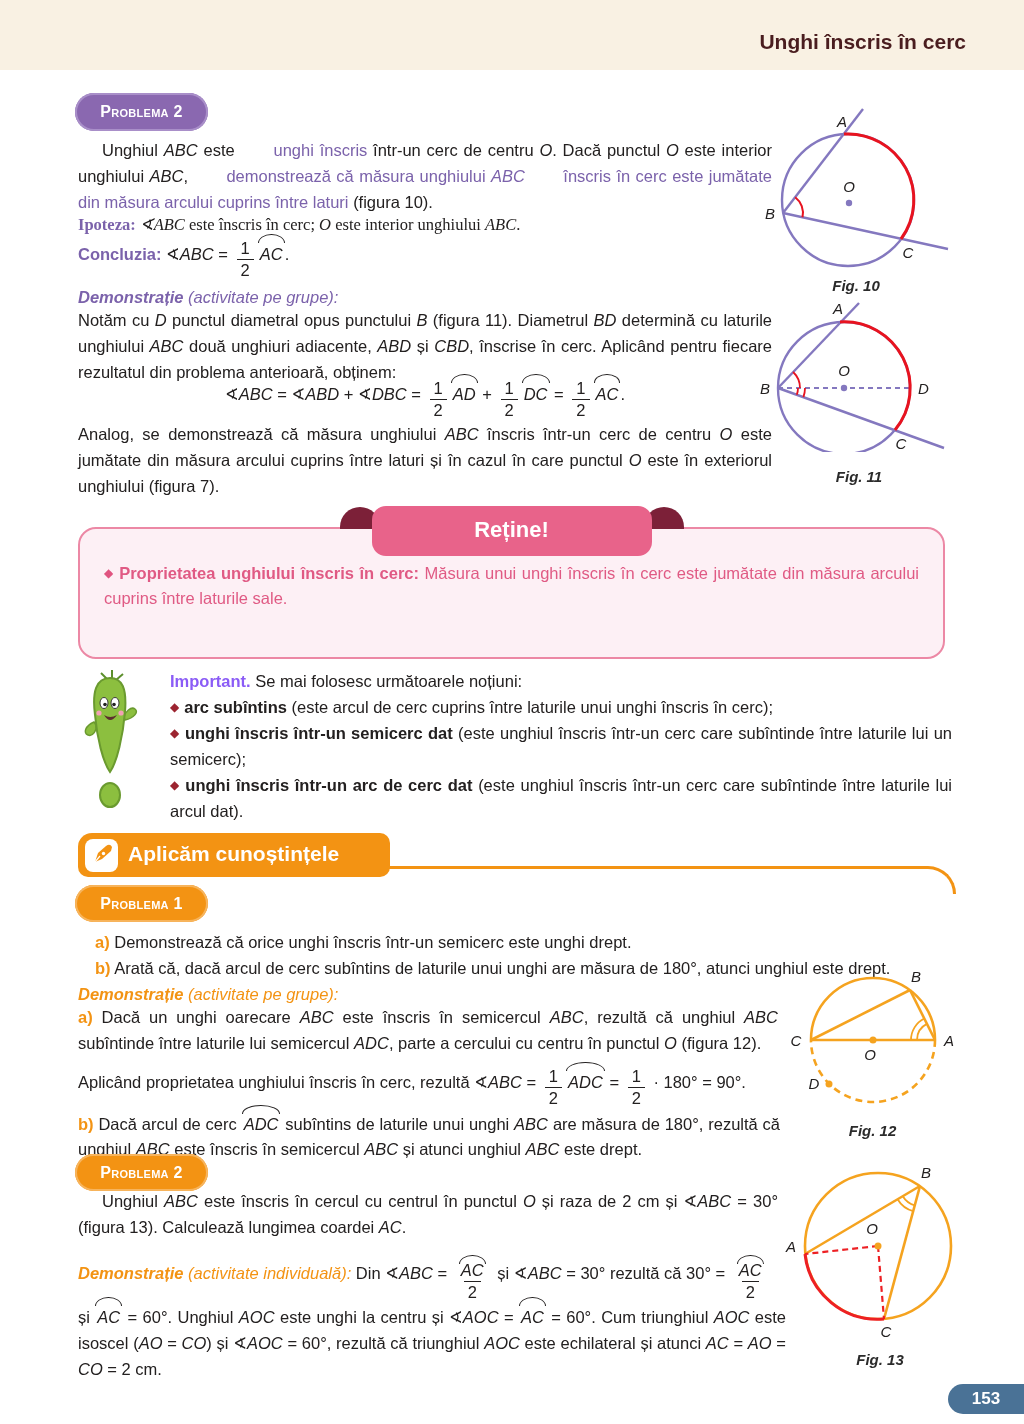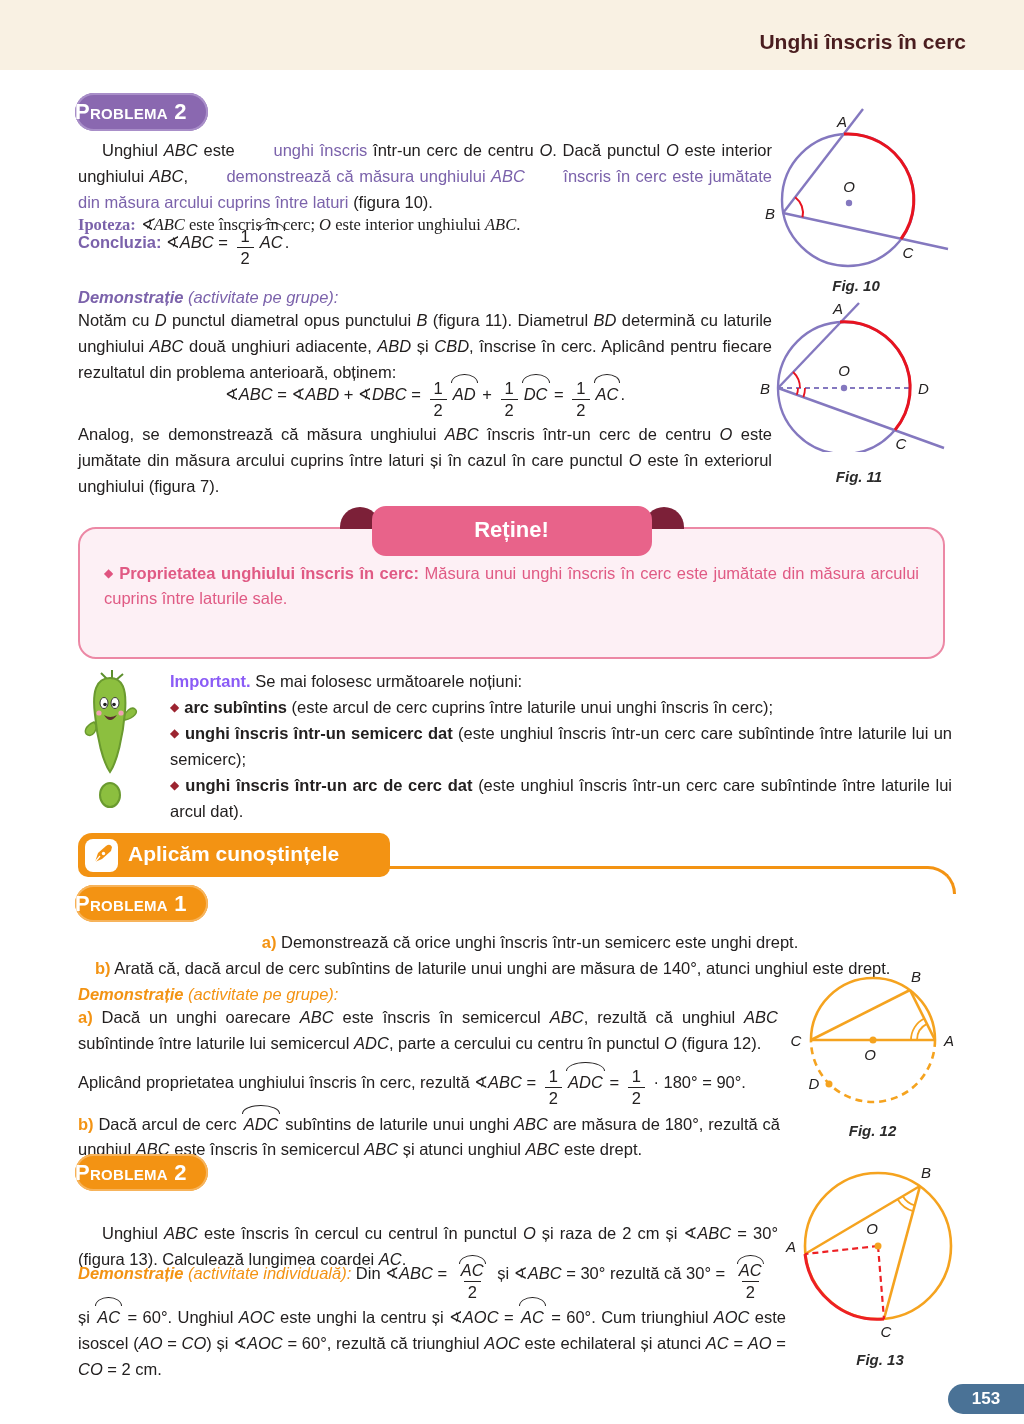--- a/index.html
+++ b/index.html
@@ -9,22 +9,22 @@
     font-family:"Liberation Sans","DejaVu Sans",sans-serif;
     color:#232020; overflow:hidden;
   }
   .abs { position:absolute; }
 
   
   #top-band { left:0; top:0; width:1024px; height:70px; background:#f9f1e3; }
   #header-title { position:absolute; right:58px; top:30px; font-size:21px; font-weight:bold; color:#4a1d1f; }
 
   
-  .badge { height:38px; border-radius:19px; color:#fff; 
-    font-variant:small-caps; font-weight:bold; font-size:22px; line-height:37px; letter-spacing:.3px; }
+  .badge { height:38px; border-radius:19px; color:#fff; text-align:center;
+    font-variant:small-caps; font-weight:bold; font-size:16px; line-height:37px; letter-spacing:.3px; }
   .badge.purple { background:#8a68b0; box-shadow:inset 0 0 0 2px #a98fc9; }
   .badge.orange { background:#f39313; box-shadow:inset 0 0 0 2px #f7b45c; }
 
   
   .para { font-size:16.5px; line-height:26px; text-align:justify; }
   .line { font-size:16.5px; line-height:26px; }
   .indent { text-indent:24px; }
 
   
   .i  { font-style:italic; }
@@ -96,21 +96,21 @@
   <div id="top-band" class="abs">
     <div id="header-title">Unghi înscris în cerc</div>
   </div>
 
   <div class="abs badge purple" style="left:75px; top:93px; width:133px;">Problema 2</div>
 
   <div class="abs para indent" style="left:78px; top:137px; width:694px;"><span>Unghiul </span><span class="i">ABC</span><span> este </span><span class="pu">unghi înscris</span><span> într-un cerc de centru </span><span class="i">O</span><span>. Dacă punctul </span><span class="i">O</span><span> este interior unghiului </span><span class="i">ABC</span><span>, </span><span class="pu">demonstrează că măsura unghiului </span><span class="pui">ABC</span><span class="pu"> înscris în cerc este jumătate din măsura arcului cuprins între laturi </span><span>(figura 10).</span></div>
 
   <div class="abs line" style="left:78px; top:212px; width:694px;font-family:Liberation Serif, serif;"><span class="pub">Ipoteza: </span><span class="i">∢ABC</span><span> este înscris în cerc; </span><span class="i">O</span><span> este interior unghiului </span><span class="i">ABC</span><span>.</span></div>
 
-  <div class="abs line" style="left:78px; top:220px; width:694px;"><span class="pub">Concluzia: </span><span class="i">∢ABC</span><span> = </span><span class="frac">
+  <div class="abs line" style="left:78px; top:232px; width:694px;"><span class="pub">Concluzia: </span><span class="i">∢ABC</span><span> = </span><span class="frac">
         <span class="fn">1</span>
         <span class="fd">2</span>
       </span><span class="arc">AC</span><span>.</span></div>
 
   <div class="abs line" style="left:78px; top:284px;"><span class="pubi">Demonstrație</span><span class="pui"> (activitate pe grupe):</span></div>
 
   <div class="abs para" style="left:78px; top:307px; width:694px;"><span>Notăm cu </span><span class="i">D</span><span> punctul diametral opus punctului </span><span class="i">B</span><span> (figura 11). Diametrul </span><span class="i">BD</span><span> determină cu laturile unghiului </span><span class="i">ABC</span><span> două unghiuri adiacente, </span><span class="i">ABD</span><span> și </span><span class="i">CBD</span><span>, înscrise în cerc. Aplicând pentru fiecare rezultatul din problema anterioară, obținem:</span></div>
 
   <div class="abs line eqcenter" style="left:78px; top:372px; width:694px;"><span class="i">∢ABC</span><span> = </span><span class="i">∢ABD</span><span> + </span><span class="i">∢DBC</span><span> = </span><span class="frac">
         <span class="fn">1</span>
@@ -202,22 +202,22 @@
         <circle cx="13.5" cy="10.5" r="1.7" fill="#ffffff"></circle>
         <path d="M5 19 L10 13" stroke="#ffffff" stroke-width="1.2"></path>
       </svg>
     </div>
     <div id="banner-title">Aplicăm cunoștințele</div>
   </div>
   <div id="banner-line" class="abs"></div>
 
   <div class="abs badge orange" style="left:75px; top:885px; width:133px; height:37px;">Problema 1</div>
 
-  <div class="abs line" style="left:95px; top:929px; width:870px;text-align:center;"><span class="ob">a)</span><span> Demonstrează că orice unghi înscris într-un semicerc este unghi drept.</span></div>
-  <div class="abs line" style="left:95px; top:955px; width:870px;"><span class="ob">b)</span><span> Arată că, dacă arcul de cerc subîntins de laturile unui unghi are măsura de 140°, atunci unghiul este drept.</span></div>
+  <div class="abs line" style="left:95px; top:929px; width:870px;"><span class="ob">a)</span><span> Demonstrează că orice unghi înscris într-un semicerc este unghi drept.</span></div>
+  <div class="abs line" style="left:95px; top:955px; width:870px;"><span class="ob">b)</span><span> Arată că, dacă arcul de cerc subîntins de laturile unui unghi are măsura de 180°, atunci unghiul este drept.</span></div>
 
   <div class="abs line" style="left:78px; top:981px;"><span class="obi">Demonstrație</span><span class="oi"> (activitate pe grupe):</span></div>
 
   <div class="abs para" style="left:78px; top:1004px; width:700px;"><span class="ob">a)</span><span> Dacă un unghi oarecare </span><span class="i">ABC</span><span> este înscris în semicercul </span><span class="i">ABC</span><span>, rezultă că unghiul </span><span class="i">ABC</span><span> subîntinde între laturile lui semicercul </span><span class="i">ADC</span><span>, parte a cercului cu centru în punctul </span><span class="i">O</span><span> (figura 12).</span></div>
 
   <div class="abs line" style="left:78px; top:1060px; width:720px;"><span>Aplicând proprietatea unghiului înscris în cerc, rezultă </span><span class="i">∢ABC</span><span> = </span><span class="frac">
         <span class="fn">1</span>
         <span class="fd">2</span>
       </span><span class="arc">ADC</span><span> = </span><span class="frac">
         <span class="fn">1</span>
@@ -241,21 +241,21 @@
       <text x="179" y="81" text-anchor="middle" class="figlabel">A</text>
       <text x="146" y="17" text-anchor="middle" class="figlabel">B</text>
       <text x="44" y="124" text-anchor="middle" class="figlabel">D</text>
       <text x="100" y="95" text-anchor="middle" class="figlabel">O</text>
     </svg>
     <figcaption class="figcap">Fig. 12</figcaption>
   </figure>
 
   <div class="abs badge orange" style="left:75px; top:1154px; width:133px; height:37px;">Problema 2</div>
 
-  <div class="abs para indent" style="left:78px; top:1220px; width:700px;"><span>Unghiul </span><span class="i">ABC</span><span> este înscris în cercul cu centrul în punctul </span><span class="i">O</span><span> și raza de 2 cm și </span><span class="i">∢ABC</span><span> = 30° (figura 13). Calculează lungimea coardei </span><span class="i">AC</span><span>.</span></div>
+  <div class="abs para indent" style="left:78px; top:1188px; width:700px;"><span>Unghiul </span><span class="i">ABC</span><span> este înscris în cercul cu centrul în punctul </span><span class="i">O</span><span> și raza de 2 cm și </span><span class="i">∢ABC</span><span> = 30° (figura 13). Calculează lungimea coardei </span><span class="i">AC</span><span>.</span></div>
 
   <div class="abs line" style="left:78px; top:1248px; width:740px; white-space:nowrap;"><span class="obi">Demonstrație</span><span class="oi"> (activitate individuală):</span><span> Din </span><span class="i">∢ABC</span><span> = </span><span class="frac">
         <span class="fn"><span class="arc">AC</span></span>
         <span class="fd">2</span>
       </span><span> și </span><span class="i">∢ABC</span><span> = 30° rezultă că 30° = </span><span class="frac">
         <span class="fn"><span class="arc">AC</span></span>
         <span class="fd">2</span>
       </span></div>
 
   <div class="abs para" style="left:78px; top:1298px; width:708px;"><span>și </span><span class="arc">AC</span><span> = 60°. Unghiul </span><span class="i">AOC</span><span> este unghi la centru și </span><span class="i">∢AOC</span><span> = </span><span class="arc">AC</span><span> = 60°. Cum triunghiul </span><span class="i">AOC</span><span> este isoscel (</span><span class="i">AO</span><span> = </span><span class="i">CO</span><span>) și </span><span class="i">∢AOC</span><span> = 60°, rezultă că triunghiul </span><span class="i">AOC</span><span> este echilateral și atunci </span><span class="i">AC</span><span> = </span><span class="i">AO</span><span> = </span><span class="i">CO</span><span> = 2 cm.</span></div>

